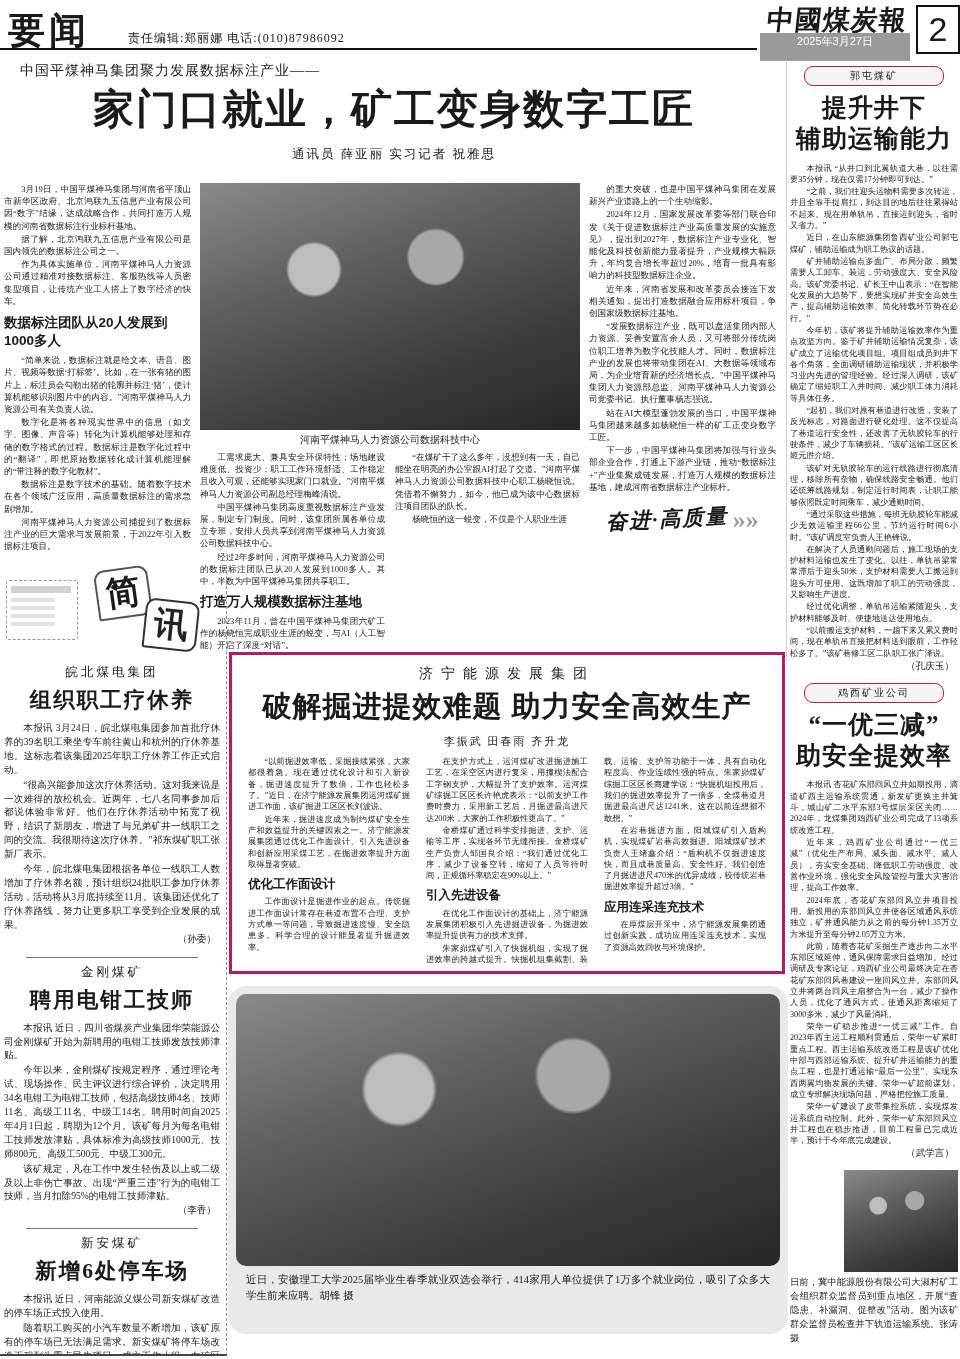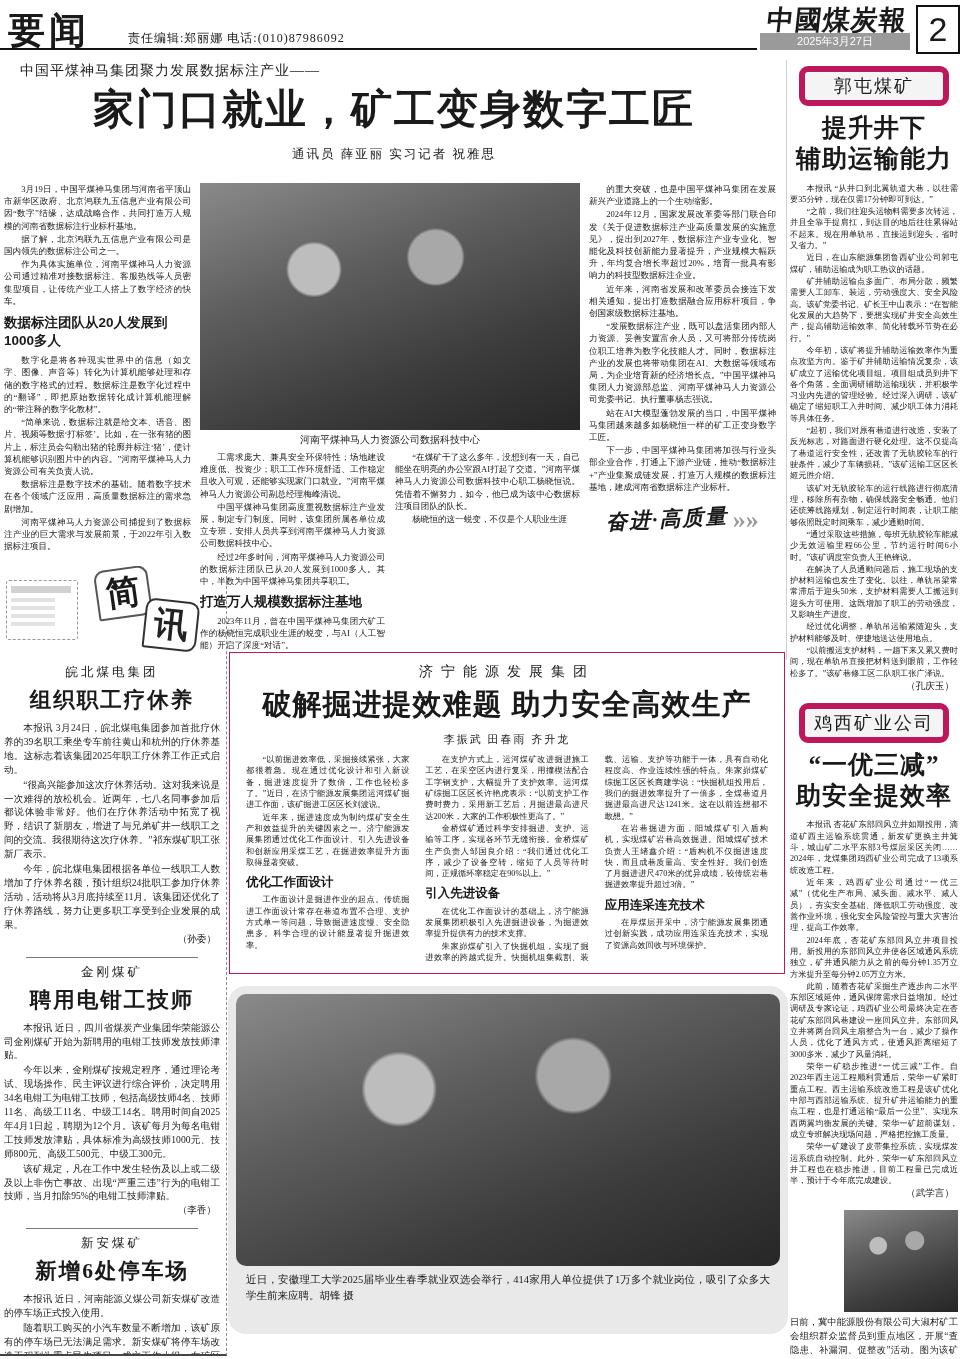--- a/index.html
+++ b/index.html
@@ -5,21 +5,21 @@
   html,body{margin:0;padding:0;background:#ffffff;}
   #page{position:relative;width:960px;height:1359px;background:#fff;overflow:hidden;
         font-family:"Liberation Serif","DejaVu Serif",serif;color:#1a1a1a;}
   
   .hdr-section{position:absolute;left:8px;top:6px;font-family:"Liberation Sans","DejaVu Sans",sans-serif;
         font-weight:900;font-size:37px;letter-spacing:4px;}
   .hdr-editor{position:absolute;left:128px;top:30px;font-size:12px;letter-spacing:1px;text-align:center;}
   .hdr-rule{position:absolute;left:0;top:48px;width:757px;height:2px;background:#111;}
   .masthead{position:absolute;left:757px;top:2px;width:160px;text-align:center;
         font-weight:900;font-size:27px;transform:skewX(-6deg);letter-spacing:1px;}
-  .datebar{position:absolute;left:760px;top:33px;width:150px;height:17px;background:#9a9a9a;
+  .datebar{position:absolute;left:760px;top:33px;width:150px;height:28px;background:#9a9a9a;
         color:#fff;font-size:11px;text-align:center;line-height:17px;font-family:"Liberation Sans",sans-serif;}
   .pagebox{position:absolute;left:916px;top:5px;width:40px;height:45px;border:2px solid #111;background:#fff;
         font-family:"Liberation Sans",sans-serif;font-size:34px;font-weight:400;text-align:center;line-height:45px;}
   
   .main-story{position:absolute;left:4px;top:58px;width:782px;}
   .kicker{font-size:14px;letter-spacing:1px;margin:4px 0 2px 16px;}
   .headline{font-family:"Liberation Sans","DejaVu Sans",sans-serif;font-weight:900;font-size:41px;
         letter-spacing:2px;text-align:center;margin:2px 0 0 70px;width:640px;}
   .byline{text-align:center;font-size:12.5px;margin:9px 0 8px 70px;width:640px;letter-spacing:2px;}
   .story-cols{display:flex;gap:9px;margin-top:20px;}
@@ -54,39 +54,39 @@
         background:#fff;border-radius:10px 10px 10px 2px;transform:rotate(-8deg);}
   .bchar2{left:140px;top:34px;transform:rotate(6deg);color:#222;border-color:#333;}
   .bchar1{left:92px;top:2px;}
   .brief{margin-top:6px;}
   .brief-kicker{text-align:center;font-size:12.5px;letter-spacing:3px;margin:6px 0 4px 0;}
   .brief-headline{text-align:center;font-weight:700;font-size:21.5px;letter-spacing:2px;margin:0 0 7px 0;}
   .brief .para{font-size:9.6px;line-height:1.45;}
   .sig{text-align:right;font-size:9.6px;margin:0 4px 2px 0;}
   .brief-div{border-top:1px solid #777;margin:11px 22px 6px 22px;}
   
-  .redbox{position:absolute;left:229px;top:652px;width:556px;height:322px;border:1px solid #be185d;
+  .redbox{position:absolute;left:229px;top:652px;width:556px;height:322px;border:3px solid #be185d;
         background:#fff;box-sizing:border-box;padding:8px 16px 6px 16px;overflow:hidden;}
   .r-kicker{text-align:center;font-size:14px;letter-spacing:8px;margin:2px 0 4px 0;}
   .r-headline{font-family:"Liberation Sans",sans-serif;text-align:center;font-weight:900;font-size:29px;
         letter-spacing:1px;margin:0;}
   .r-byline{text-align:center;font-size:11px;letter-spacing:2px;margin:7px 0 7px 0;}
   .r-cols{height:212px;column-count:3;column-gap:16px;column-fill:auto;overflow:hidden;}
   .r-cols .para{font-size:8.2px;line-height:1.38;}
   .r-cols .col-subhead{font-size:12.5px;}
   
   .mid-photo-block{position:absolute;left:228px;top:986px;width:560px;height:348px;background:#e9e9e9;
         border-radius:18px;padding:8px;box-sizing:border-box;}
   .mid-photo{width:100%;height:272px;border-radius:10px;}
   .mid-photo-cap{font-size:10.5px;line-height:1.5;text-align:justify;padding:6px 10px 0 10px;}
   
   .rightcol{position:absolute;left:790px;top:58px;width:168px;height:1298px;overflow:hidden;}
   .r-art{margin-bottom:10px;}
-  .org-pill{display:block;width:130px;margin:8px auto 6px auto;text-align:center;font-size:18px;
-        letter-spacing:2px;border:6px solid #be185d;border-radius:9px;padding:2px 4px;background:#f4f4f4;}
+  .org-pill{display:block;width:130px;margin:8px auto 6px auto;text-align:center;font-size:10px;
+        letter-spacing:2px;border:1px solid #be185d;border-radius:9px;padding:2px 4px;background:#f4f4f4;}
   .r-art-headline{text-align:center;font-weight:700;font-size:25px;letter-spacing:1px;line-height:1.25;margin:2px 0 8px 0;}
   .r-art .para{font-size:8.2px;line-height:1.38;}
   .rc-photo{width:114px;height:102px;margin:6px 0 4px auto;}
   .rc-cap{font-size:9.3px;line-height:1.5;text-align:justify;}
 </style>
 </head>
 <body>
 
 <div id="page">
 
@@ -102,22 +102,22 @@
   <div class="main-story">
     <div class="kicker">中国平煤神马集团聚力发展数据标注产业——</div>
     <div class="headline">家门口就业，矿工变身数字工匠</div>
     <div class="byline">通讯员 薛亚丽  实习记者 祝雅思</div>
     <div class="story-cols">
       <div class="scol scol1">
           <p class="para">3月19日，中国平煤神马集团与河南省平顶山市新华区政府、北京鸿联九五信息产业有限公司因“数字”结缘，达成战略合作，共同打造万人规模的河南省数据标注行业标杆基地。</p>
           <p class="para">据了解，北京鸿联九五信息产业有限公司是国内领先的数据标注公司之一。</p>
           <p class="para">作为具体实施单位，河南平煤神马人力资源公司通过精准对接数据标注、客服热线等人员密集型项目，让传统产业工人搭上了数字经济的快车。</p>
           <p class="col-subhead">数据标注团队从20人发展到1000多人</p>
+          <p class="para">“简单来说，数据标注就是给文本、语音、图片、视频等数据‘打标签’。比如，在一张有猪的图片上，标注员会勾勒出猪的轮廓并标注‘猪’，使计算机能够识别图片中的内容。”河南平煤神马人力资源公司有关负责人说。</p>
           <p class="para">数字化是将各种现实世界中的信息（如文字、图像、声音等）转化为计算机能够处理和存储的数字格式的过程。数据标注是数字化过程中的“翻译”，即把原始数据转化成计算机能理解的“带注释的数字化教材”。</p>
-          <p class="para">“简单来说，数据标注就是给文本、语音、图片、视频等数据‘打标签’。比如，在一张有猪的图片上，标注员会勾勒出猪的轮廓并标注‘猪’，使计算机能够识别图片中的内容。”河南平煤神马人力资源公司有关负责人说。</p>
           <p class="para">数据标注是数字技术的基础。随着数字技术在各个领域广泛应用，高质量数据标注的需求急剧增加。</p>
           <p class="para">河南平煤神马人力资源公司捕捉到了数据标注产业的巨大需求与发展前景，于2022年引入数据标注项目。</p>
         </div>
       <div class="smid">
         <div class="photo main-photo"></div>
         <div class="photo-cap">河南平煤神马人力资源公司数据科技中心</div>
         <div class="mid-flow">
             <p class="para">工需求庞大、兼具安全环保特性；场地建设难度低、投资少；职工工作环境舒适、工作稳定且收入可观，还能够实现家门口就业。”河南平煤神马人力资源公司副总经理梅峰清说。</p>
             <p class="para">中国平煤神马集团高度重视数据标注产业发展，制定专门制度。同时，该集团所属各单位成立专班，安排人员共享到河南平煤神马人力资源公司数据科技中心。</p>
             <p class="para">经过2年多时间，河南平煤神马人力资源公司的数据标注团队已从20人发展到1000多人。其中，半数为中国平煤神马集团共享职工。</p>

